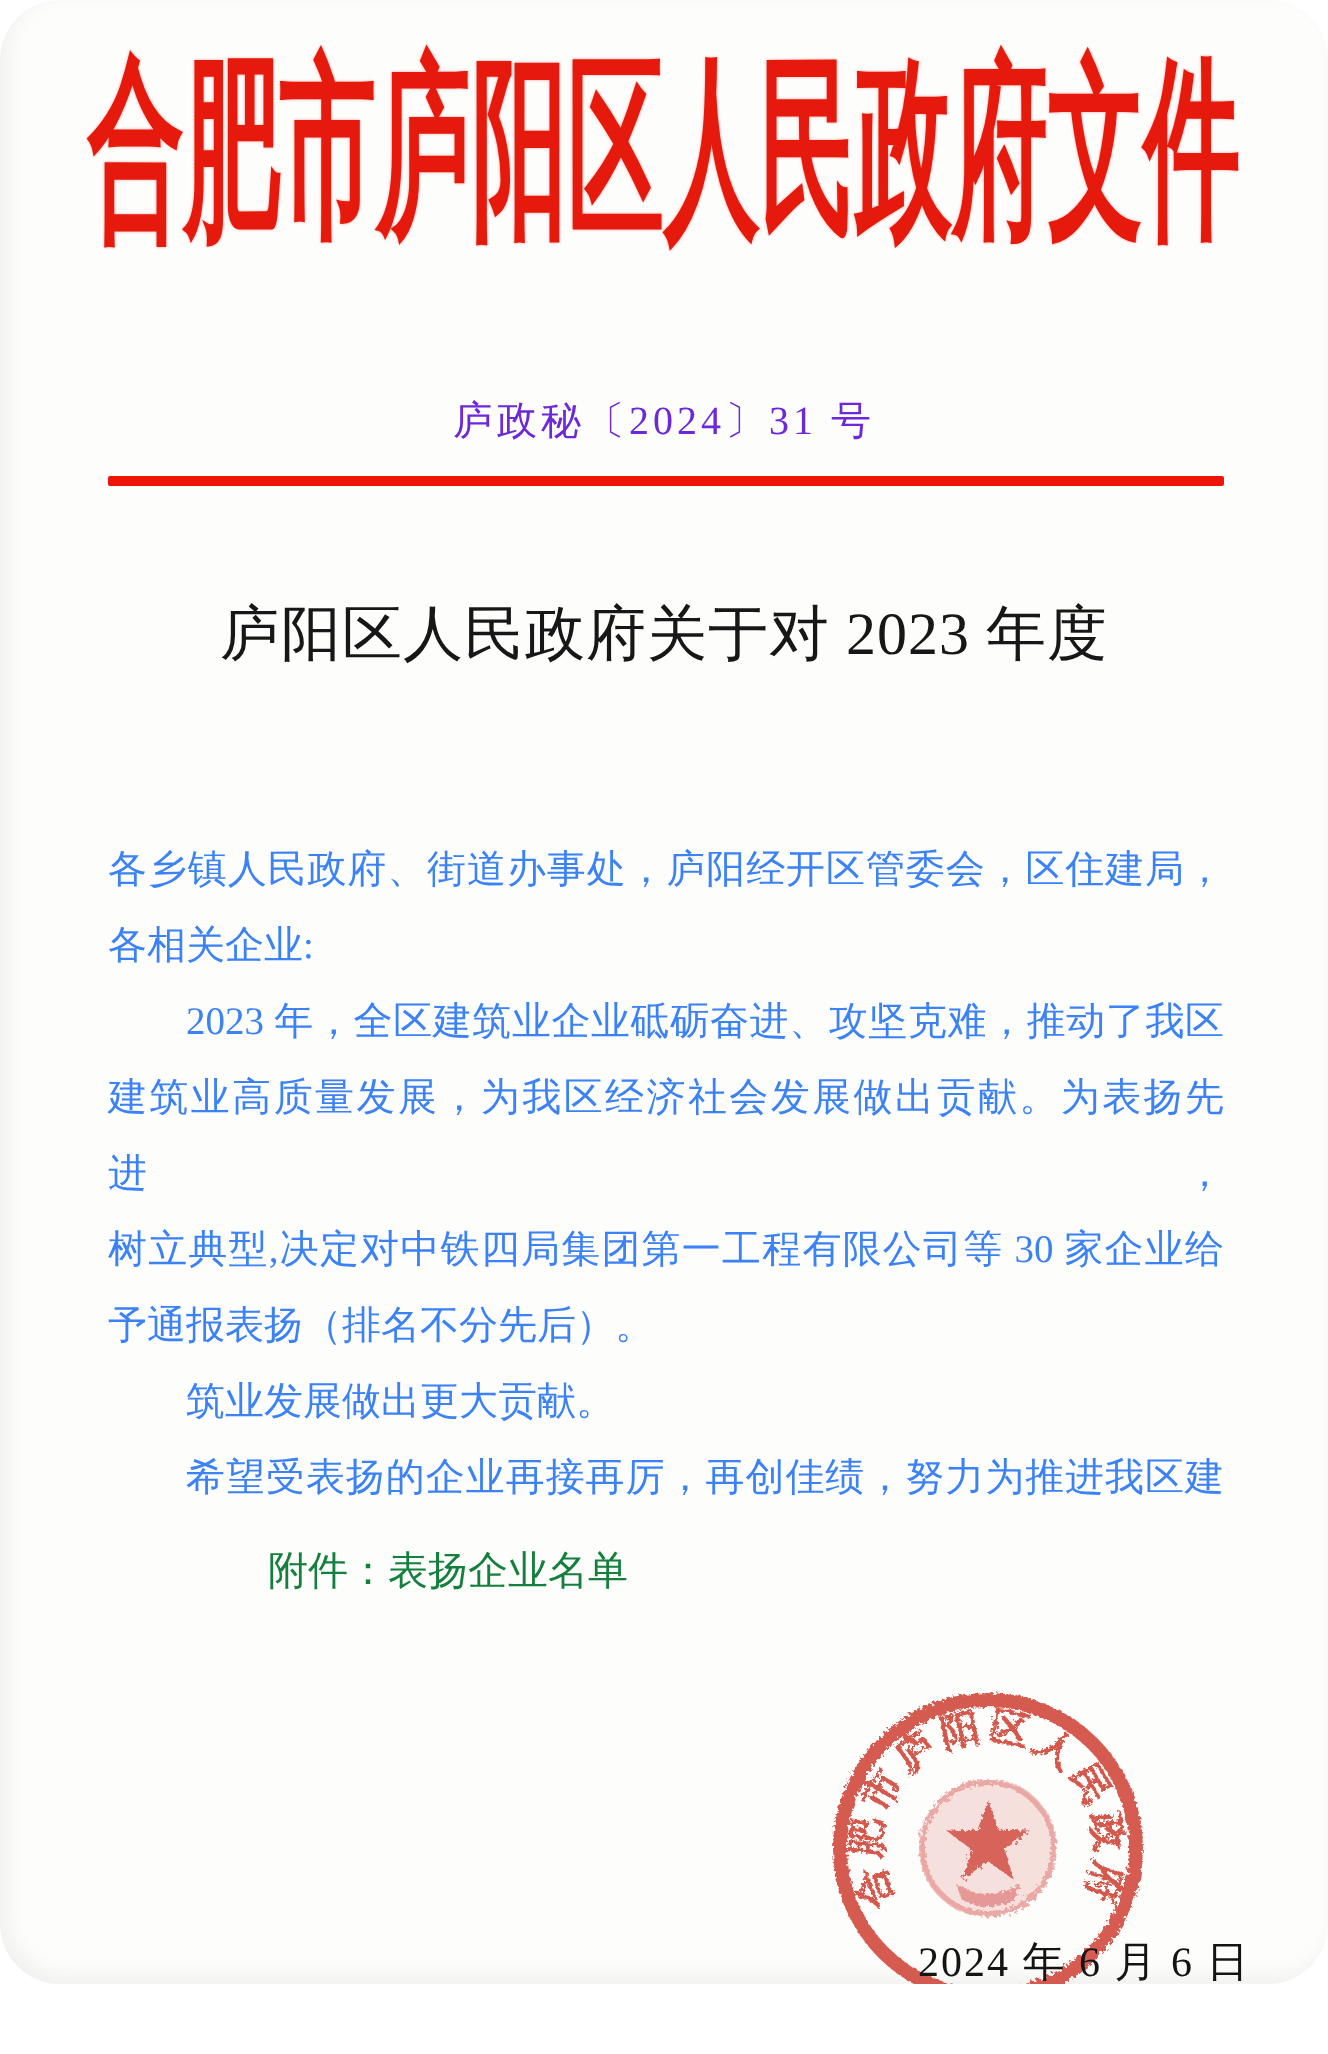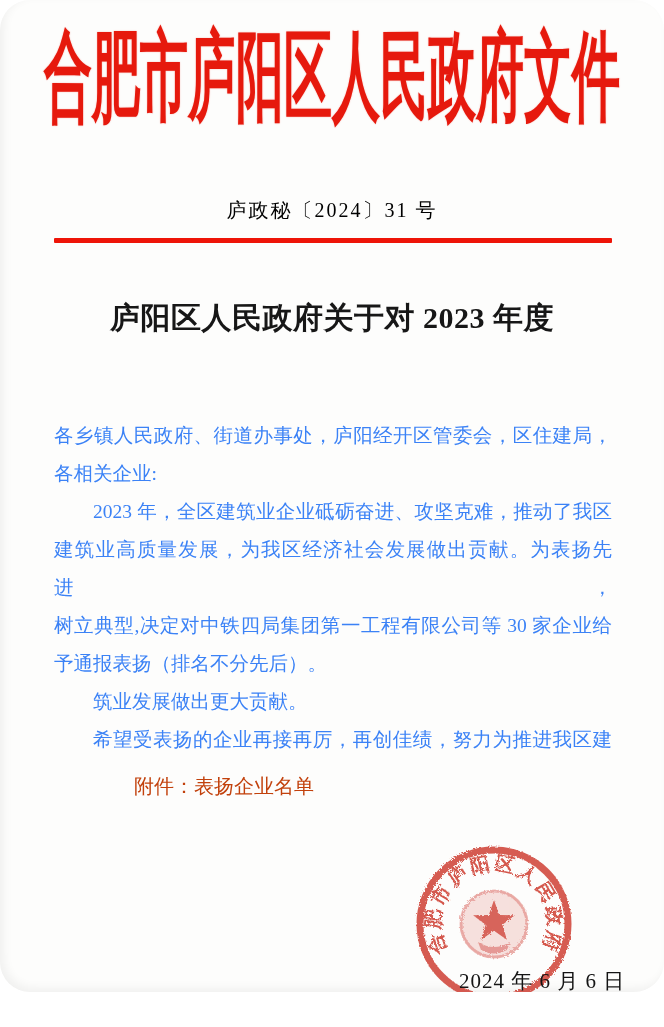--- a/index.html
+++ b/index.html
@@ -14,41 +14,41 @@
   
   .header-wrap { position:absolute; left:0; right:0; top:28px; height:110px; text-align:center; }
   .header-title {
     display:inline-block; font-size:48px; font-weight:700; line-height:1;
     color:#e6190d; letter-spacing:0px; white-space:nowrap;
     transform:scaleY(2.05); transform-origin:center top;
     text-shadow:0 0 1px rgba(230,25,13,0.4);
   }
   .doc-number {
     position:absolute; left:0; right:0; top:197px; text-align:center;
-    font-size:20px; letter-spacing:2px; color:#000000;
+    font-size:20px; letter-spacing:2px; color:#6d28d9;
   }
   .red-rule {
     position:absolute; left:54px; top:238px; width:558px; height:5px;
     background:#ee1408; border-radius:1px;
   }
   .doc-title {
     position:absolute; left:0; right:0; top:298px; text-align:center;
-    font-size:30px; font-weight:700; line-height:39px; color:#171717;
+    font-size:30px; font-weight:400; line-height:39px; color:#171717;
     letter-spacing:0.5px;
   }
   .body-text {
     position:absolute; left:54px; width:558px; top:417px;
     font-size:19.5px; line-height:38px; color:#3b82f6;
   }
   .bline { white-space:nowrap; }
   .l-fill { white-space:normal; text-align:justify; text-align-last:justify; text-justify:inter-character; }
   .l-ind { text-indent:2em; }
   .attachment {
     position:absolute; left:54px; width:558px; top:767px;
-    font-size:20px; line-height:38px; text-indent:4em; color:#c2410c;
+    font-size:20px; line-height:38px; text-indent:4em; color:#15803d;
   }
   .seal { position:absolute; left:408px; top:838px; width:172px; height:172px; z-index:2; opacity:0.94; }
   .date-line {
     position:absolute; left:420px; top:966px; z-index:3;
     font-size:21px; line-height:30px; letter-spacing:1px; color:#141414; white-space:nowrap;margin-left:39px;
   }
 </style>
 </head>
 <body>
 

